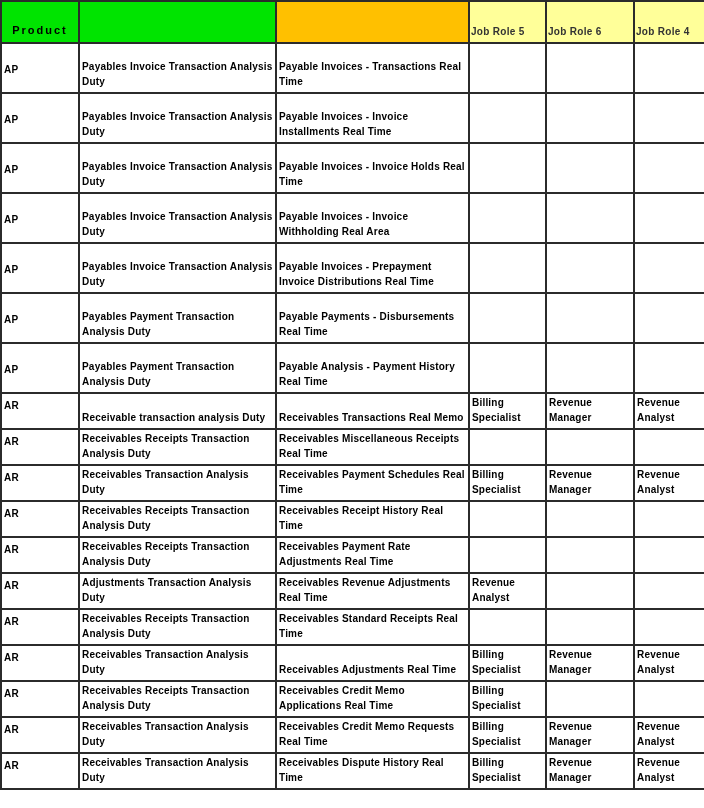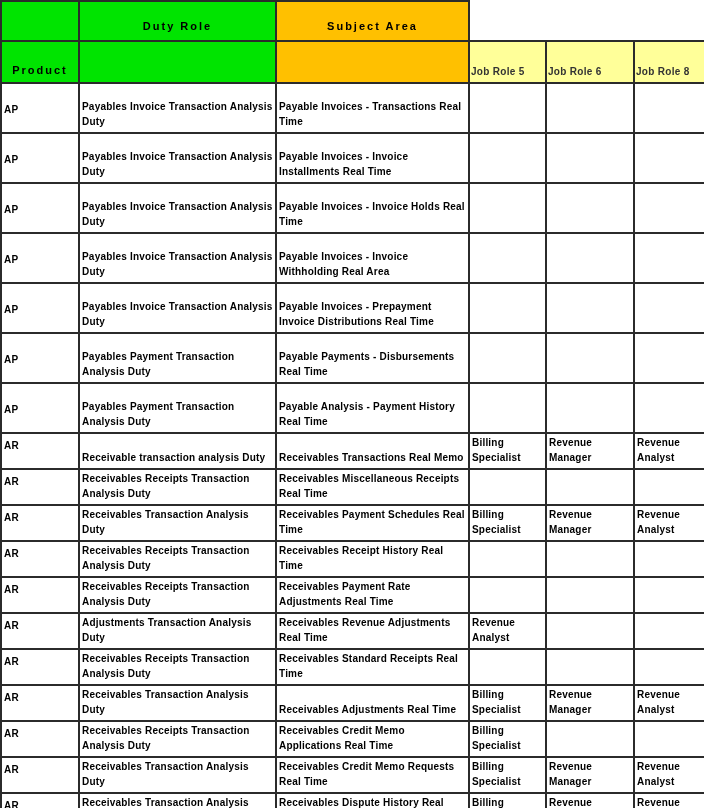--- a/index.html
+++ b/index.html
@@ -52,33 +52,27 @@
 <table>
   <colgroup>
     <col style="width:78px">
     <col style="width:197px">
     <col style="width:193px">
     <col style="width:77px">
     <col style="width:88px">
     <col style="width:71px">
   </colgroup>
   <thead>
-    <tr class="hrow1">
-      <th class="green"></th>
-      <th class="green">Duty Role</th>
-      <th class="orange">Subject Area</th>
-      <th class="noborder" colspan="3"></th>
-    </tr>
     <tr class="hrow2">
       <th class="green product-h">Product</th>
       <th class="green"></th>
       <th class="orange"></th>
       <th class="yellow jr">Job Role 5</th>
       <th class="yellow jr">Job Role 6</th>
-      <th class="yellow jr">Job Role 8</th>
+      <th class="yellow jr">Job Role 4</th>
     </tr>
   </thead>
   <tbody id="table-body">
       <tr class="tall">
     <td class="product">AP</td>
     <td>Payables Invoice Transaction Analysis Duty</td>
     <td>Payable Invoices - Transactions Real Time</td>
     <td></td>
     <td></td>
     <td></td>

